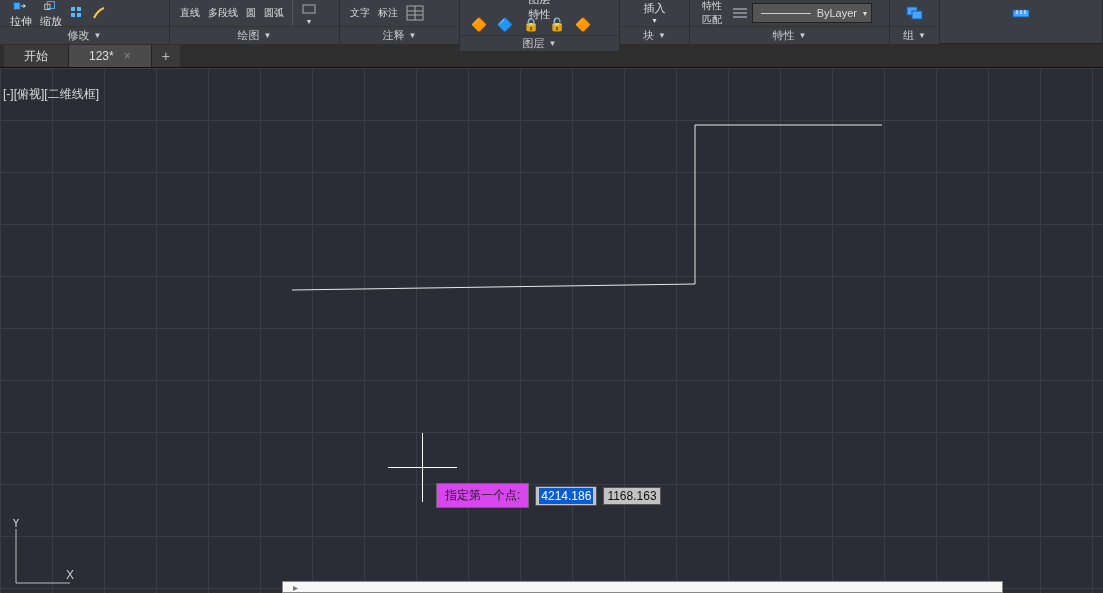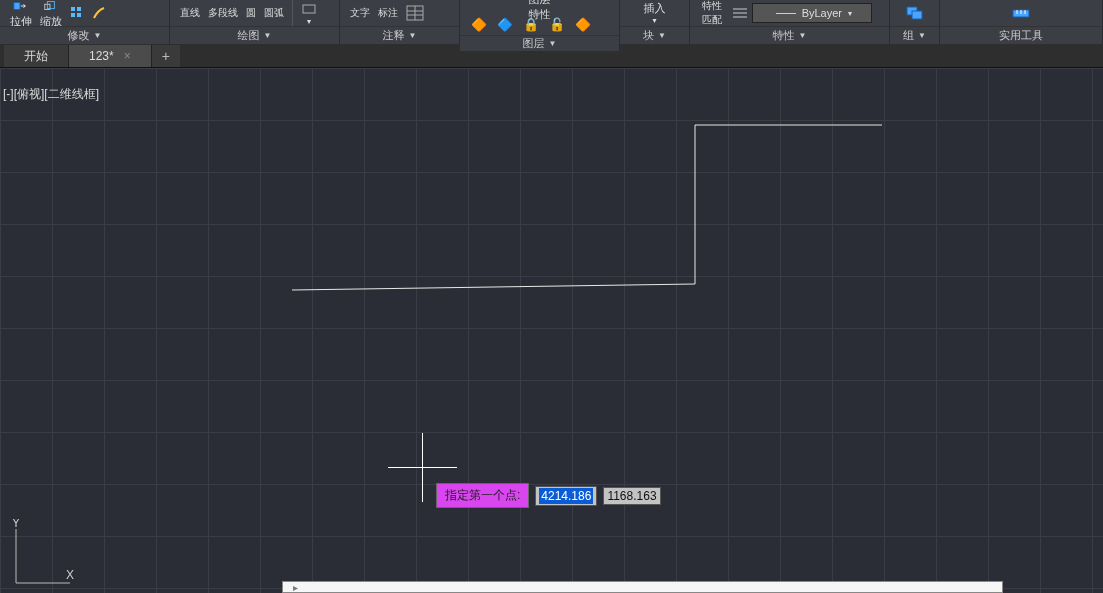--- a/index.html
+++ b/index.html
@@ -12,21 +12,21 @@
   .ribbon-label-row .drop { margin-left: 4px; font-size: 8px; }
   .rbtn { display: flex; align-items: center; font-size: 11px; color: #ddd; padding: 2px 4px; cursor: pointer; flex-direction: column; }
   .ricon { width: 16px; height: 16px; margin-right: 3px; display: flex; align-items: center; justify-content: center; }
   .ricon svg { width: 14px; height: 14px; }
   .small-icons { display: flex; flex-wrap: wrap; width: 48px; }
   .small-icons .sq { width: 22px; height: 18px; display: flex; align-items: center; justify-content: center; cursor: pointer; }
   .layer-icons { display: flex; gap: 8px; padding: 2px 10px; }
   .layer-icons span { width: 18px; height: 18px; display: flex; align-items: center; justify-content: center; cursor: pointer; font-size: 13px; }
   .vline { width: 1px; height: 26px; background: #555; margin: 0 4px; }
   .bylayer { display: flex; align-items: center; }
-  .bylayer select, .bylayer-box { background: #555; color: #ddd; border: 1px solid #222; font-size: 11px; height: 20px; width: 120px; padding: 0 19px; display: flex; align-items: center; }
+  .bylayer select, .bylayer-box { background: #555; color: #ddd; border: 1px solid #222; font-size: 11px; height: 20px; width: 120px; padding: 0 4px; display: flex; align-items: center; }
   .bylayer-box .line { flex: 1; height: 1px; background: #ccc; margin-right: 6px; margin-left: 4px; }
   .grp-top { height: 26px; display: flex; align-items: center; padding: 0 6px; font-size: 11px; color: #ddd; }
   .grp-icon-stack { display: flex; flex-direction: column; align-items: center; padding: 0 6px; font-size: 11px; color: #ddd; cursor: pointer; }
   
   
   .tab-bar { height: 24px; background: #2e2e2e; display: flex; align-items: flex-end; padding-left: 4px; border-bottom: 1px solid #111; }
   .tab { height: 22px; padding: 0 20px; font-size: 12px; color: #ddd; display: flex; align-items: center; border-right: 1px solid #222; cursor: pointer; background: #3a3a3a; position: relative; }
   .tab.inactive { background: #3a3a3a; }
   .tab.active { background: #4b4b4b; }
   .tab .close { margin-left: 10px; font-size: 12px; color: #888; }
@@ -238,23 +238,20 @@
   <div class="ribbon-group" style="flex:1;min-width:60px">
     <div class="grp-top" style="justify-content:center">
       <div class="rbtn">
         <svg width="20" height="18">
             <rect x="2" y="6" width="16" height="7" fill="#4aa3ff" stroke="#1260a8"></rect>
             <line x1="6" y1="6" x2="6" y2="10" stroke="#fff"></line>
             <line x1="10" y1="6" x2="10" y2="10" stroke="#fff"></line>
             <line x1="14" y1="6" x2="14" y2="10" stroke="#fff"></line>
           </svg>
       </div>
-    </div>
-    <div class="ribbon-label-row">
-      <span>实用工具</span>
     </div>
   </div>
 </div>
 
 <div class="tab-bar">
   <div class="tab inactive">
     <span>开始</span>
   </div>
   <div class="tab active">
     <span>123*</span>

